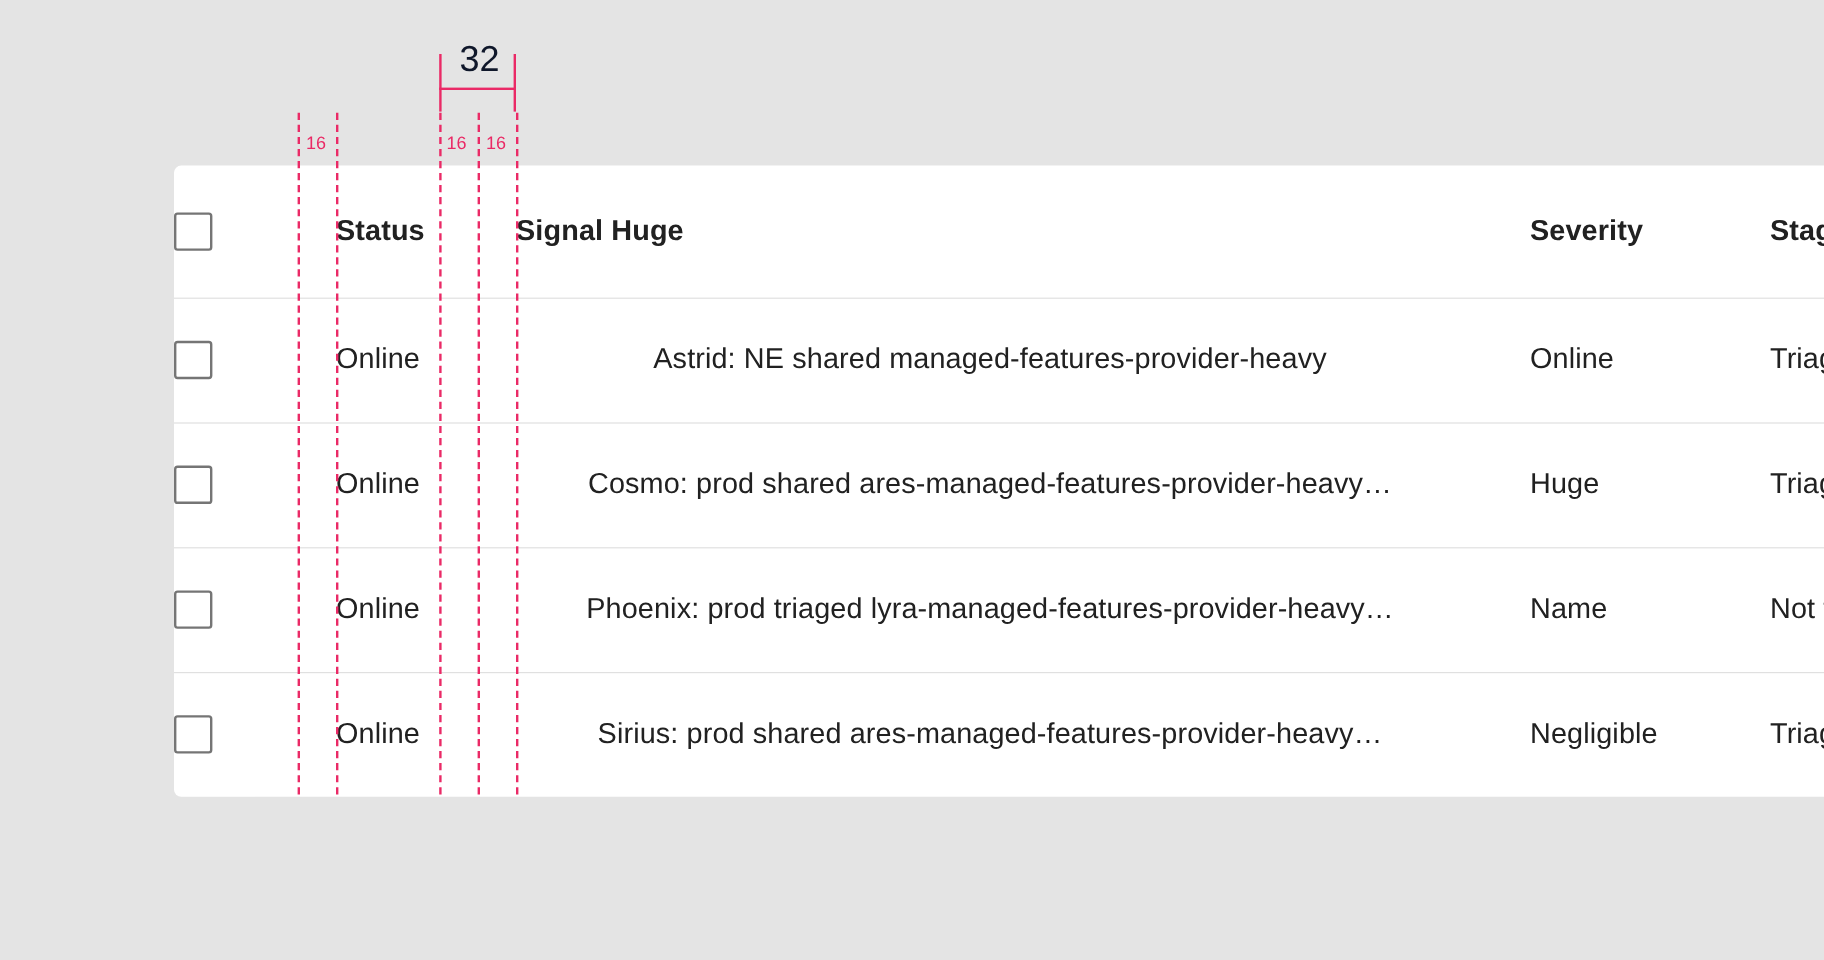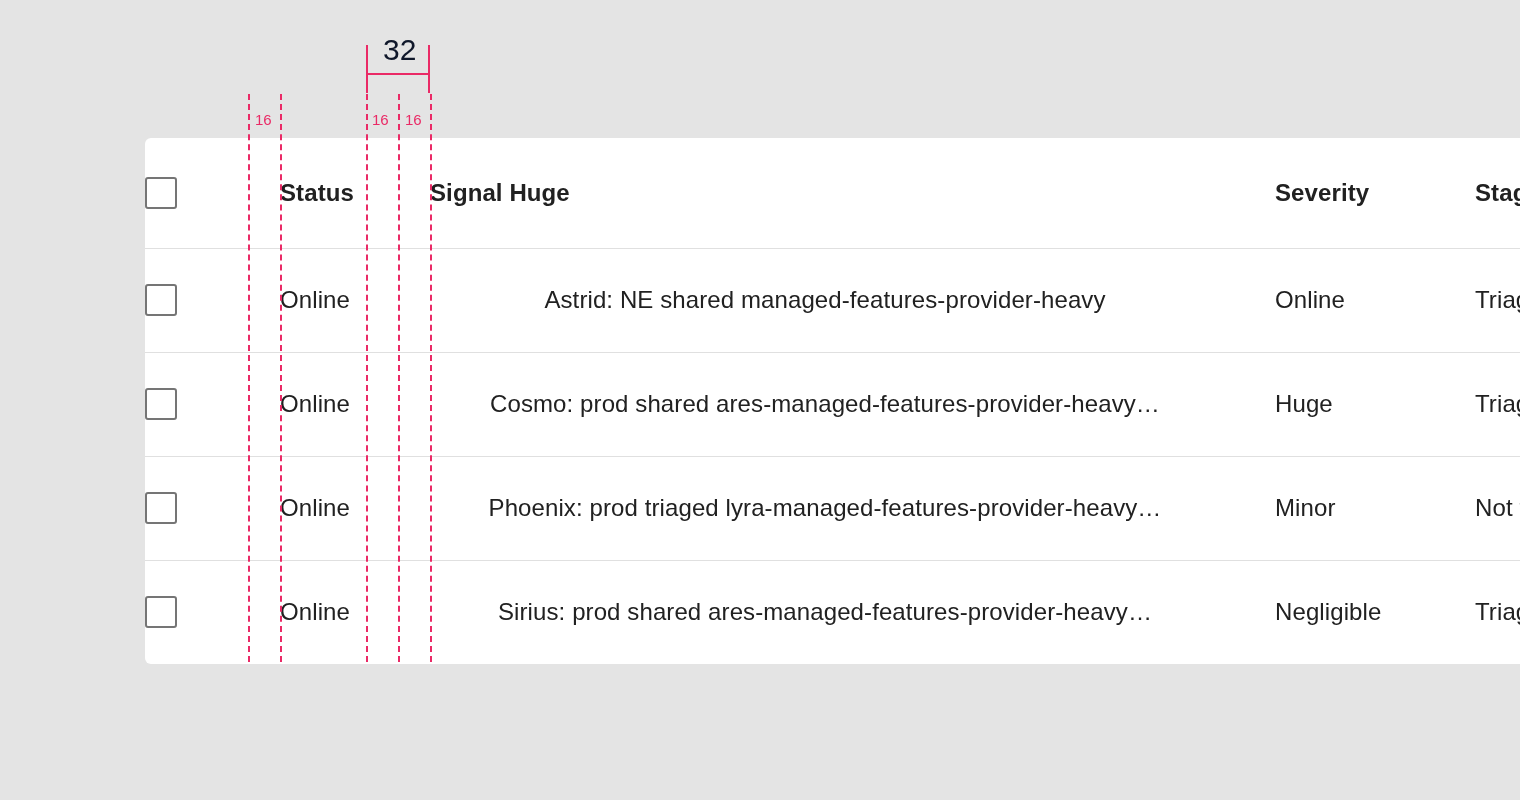--- a/index.html
+++ b/index.html
@@ -206,21 +206,21 @@
         <td class="cell-stage">Triaged</td>
       </tr>
       <tr>
         <td class="cell-check">
           <span class="checkbox"></span>
         </td>
         <td class="cell-status">Online</td>
         <td class="cell-name">
           <span class="name-text">Phoenix: prod triaged lyra-managed-features-provider-heavy…</span>
         </td>
-        <td class="cell-sev">Minor</td>
+        <td class="cell-sev">Name</td>
         <td class="cell-stage">Not triaged</td>
       </tr>
       <tr>
         <td class="cell-check">
           <span class="checkbox"></span>
         </td>
         <td class="cell-status">Online</td>
         <td class="cell-name">
           <span class="name-text">Sirius: prod shared ares-managed-features-provider-heavy…</span>
         </td>

